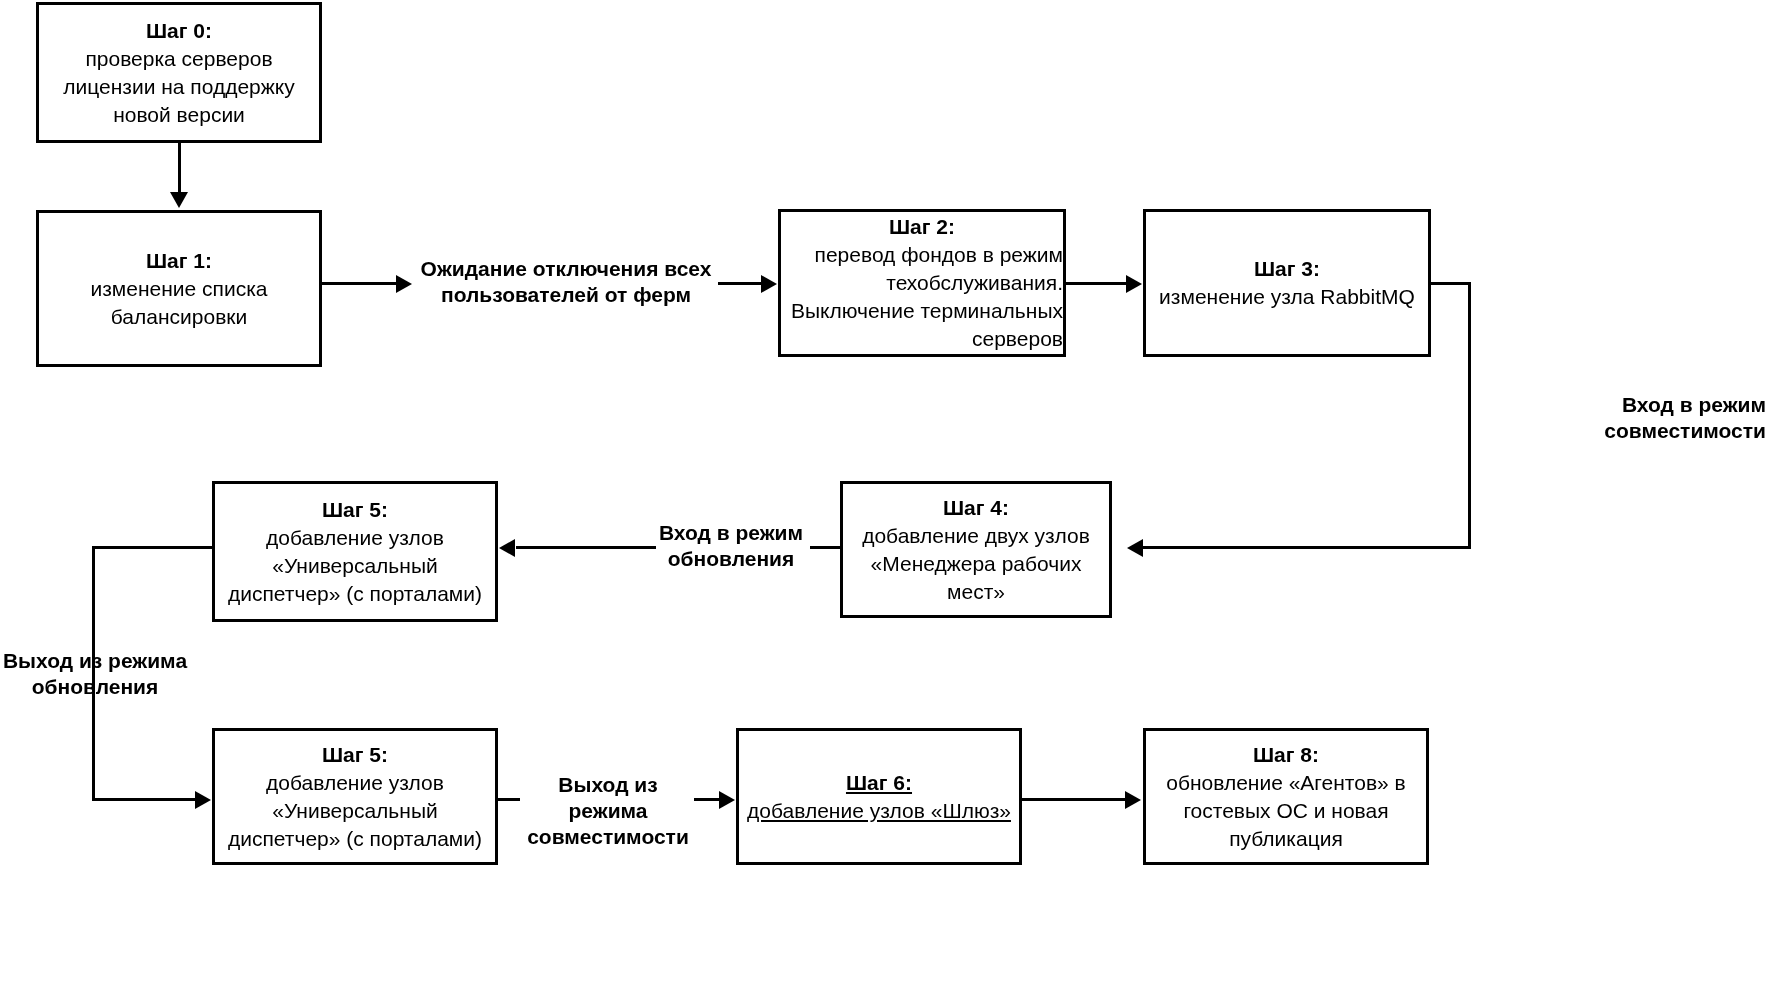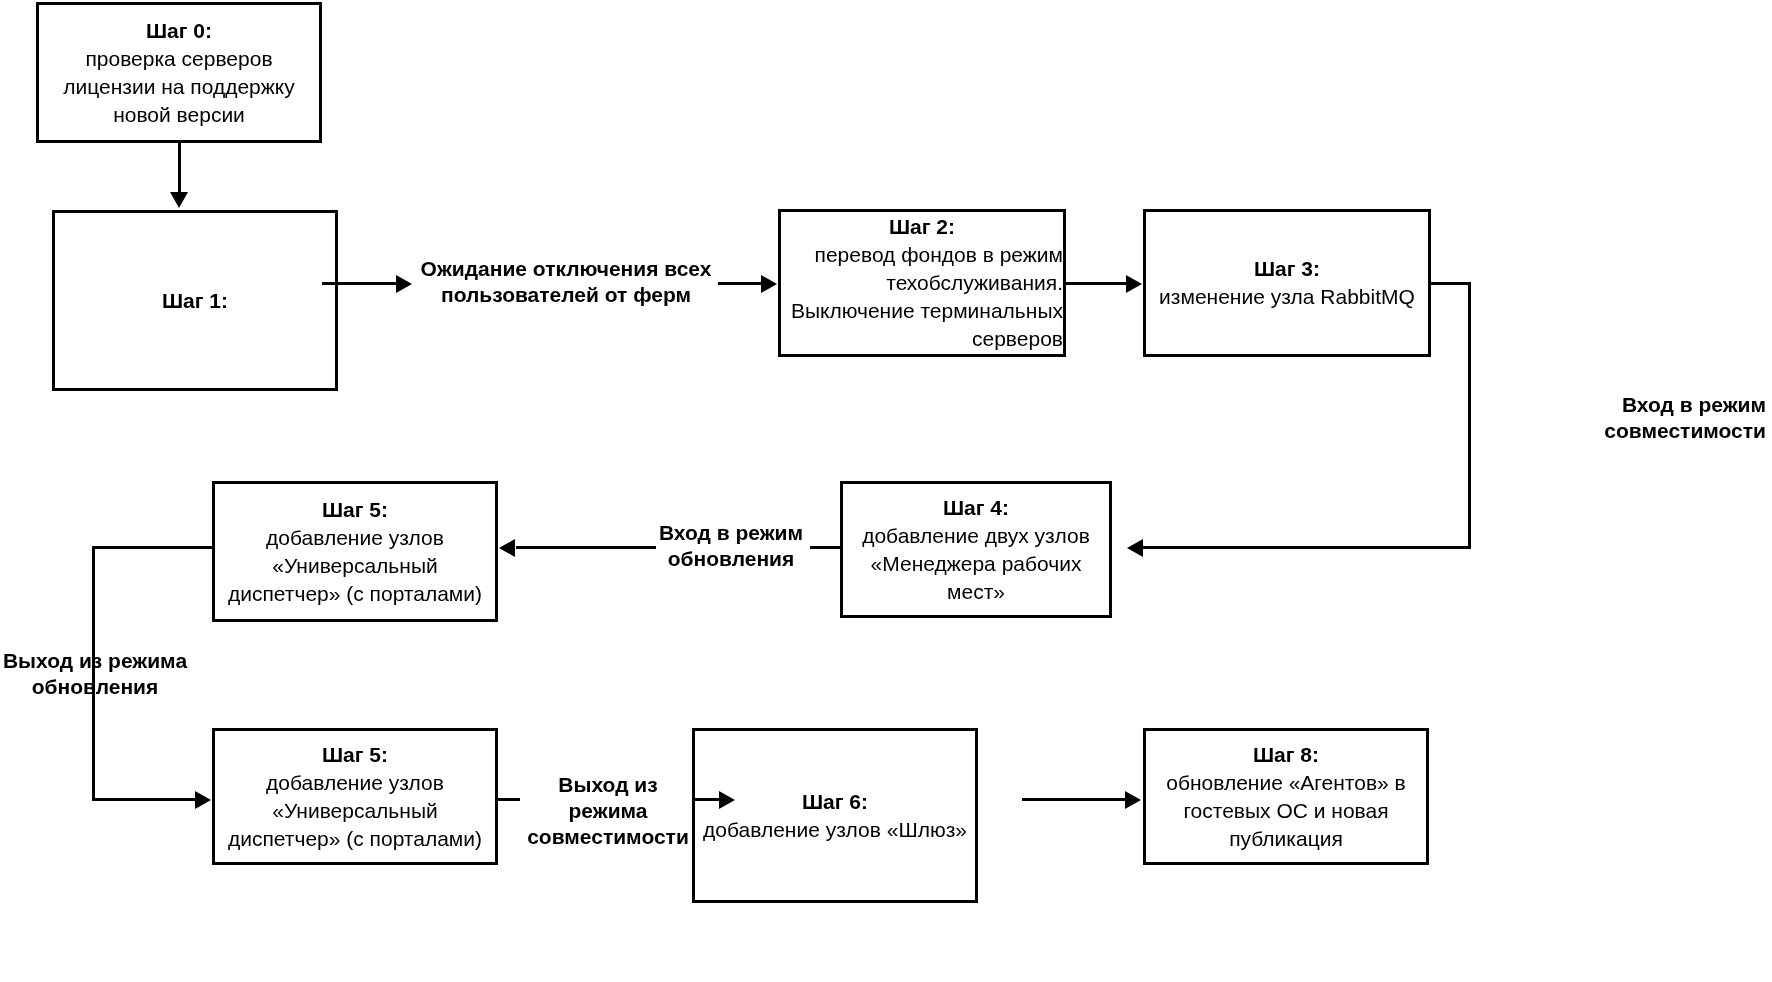--- a/index.html
+++ b/index.html
@@ -82,22 +82,23 @@
 </head>
 <body>
 
 <div id="canvas">
 
   <div class="node" style="left:36px; top:2px; width:286px; height:141px;">
     <div class="title">Шаг 0:</div>
     <div class="body">проверка серверов лицензии на поддержку новой версии</div>
   </div>
 
-  <div class="node" style="left:52px; top:210px; width:286px; height:181px;">
+  <div class="node" style="left:36px; top:210px; width:286px; height:157px;">
     <div class="title">Шаг 1:</div>
+    <div class="body">изменение списка балансировки</div>
   </div>
 
   <div class="node" style="left:778px; top:209px; width:288px; height:148px;text-align:right;">
     <div class="title">Шаг 2:</div>
     <div class="body">перевод фондов в режим техобслуживания. Выключение терминальных серверов</div>
   </div>
 
   <div class="node" style="left:1143px; top:209px; width:288px; height:148px;">
     <div class="title">Шаг 3:</div>
     <div class="body">изменение узла RabbitMQ</div>
@@ -111,21 +112,21 @@
   <div class="node" style="left:212px; top:481px; width:286px; height:141px;">
     <div class="title">Шаг 5:</div>
     <div class="body">добавление узлов «Универсальный диспетчер» (с порталами)</div>
   </div>
 
   <div class="node" style="left:212px; top:728px; width:286px; height:137px;">
     <div class="title">Шаг 5:</div>
     <div class="body">добавление узлов «Универсальный диспетчер» (с порталами)</div>
   </div>
 
-  <div class="node" style="left:692px; top:728px; width:286px; height:175px;">
+  <div class="node" style="left:736px; top:728px; width:286px; height:137px;text-decoration:underline;">
     <div class="title">Шаг 6:</div>
     <div class="body">добавление узлов «Шлюз»</div>
   </div>
 
   <div class="node" style="left:1143px; top:728px; width:286px; height:137px;align-items:center;">
     <div class="title">Шаг 8:</div>
     <div class="body">обновление «Агентов» в гостевых ОС и новая публикация</div>
   </div>
 
   <div class="line-v" style="left:178px; top:143px; height:50px;"></div>

